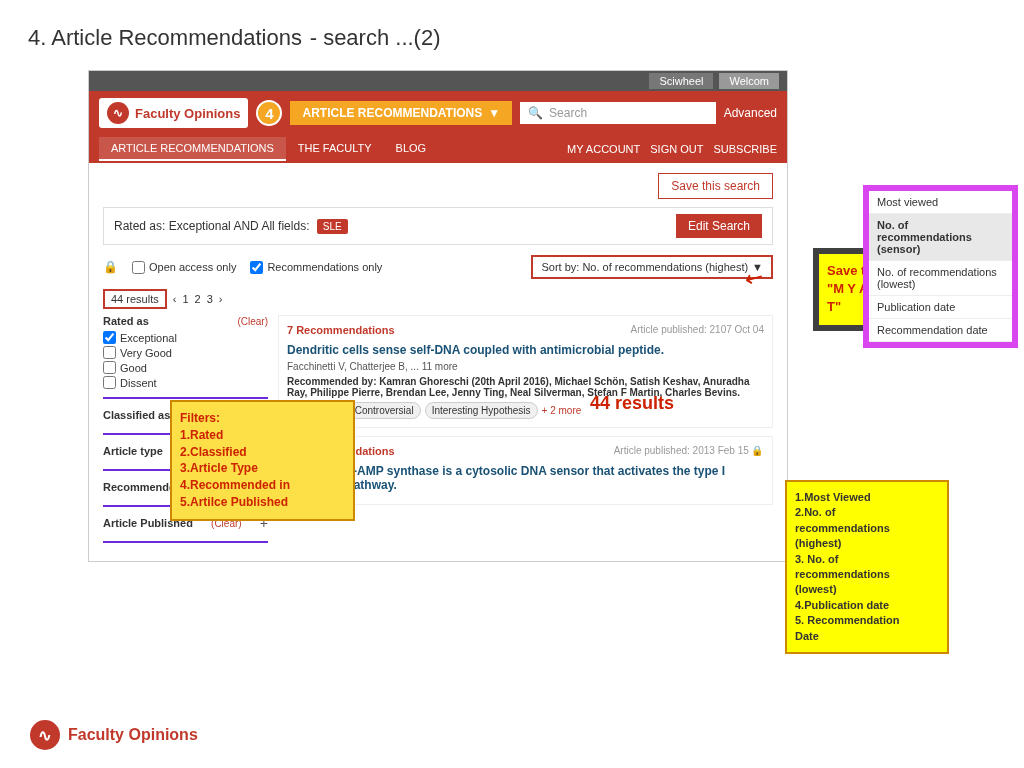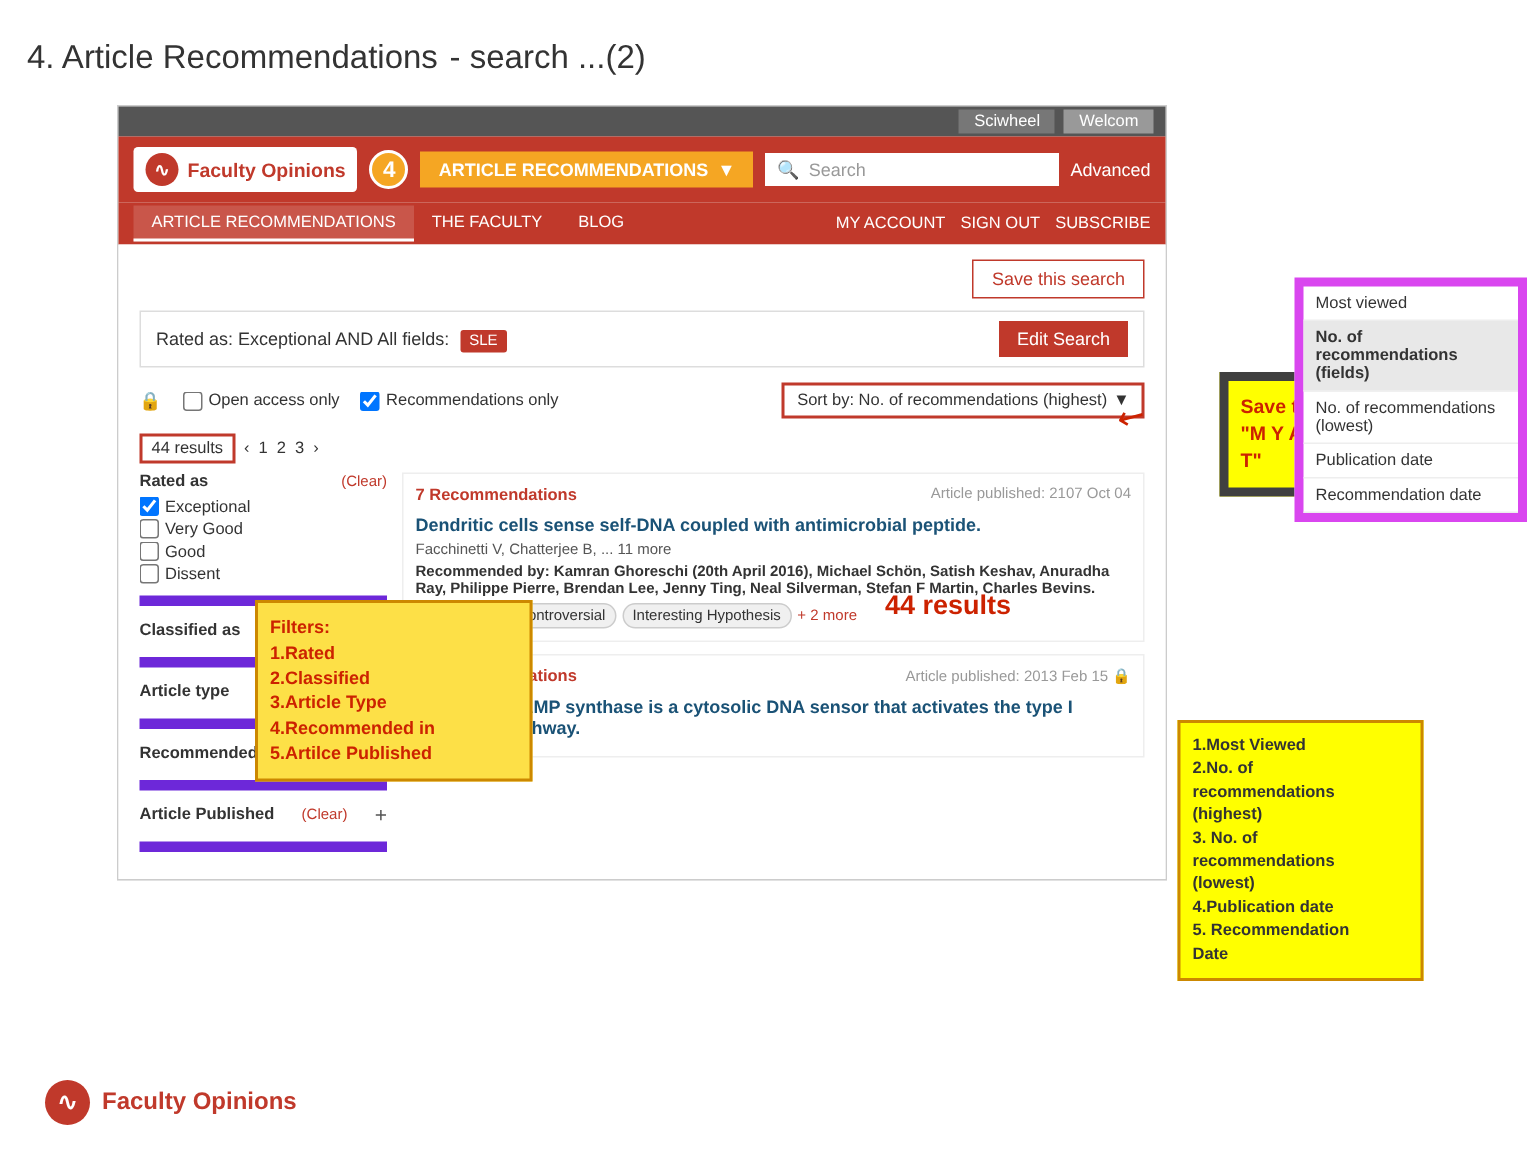--- a/index.html
+++ b/index.html
@@ -9,21 +9,21 @@
       width: 1024px;
       height: 768px;
       overflow: hidden;
       position: relative;
     }
     .slide {
       background: white;
       width: 1024px;
       height: 768px;
       position: relative;
-      padding: 20px 18px;
+      padding: 20px 28px;
     }
     .slide-title {
       font-size: 28px;
       font-weight: bold;
       color: #cc2200;
       margin-bottom: 18px;
       font-family: Arial, sans-serif;
     }
     .slide-title span {
       font-weight: normal;
@@ -304,21 +304,21 @@
     }
 
     
     .sidebar {
       width: 165px;
       flex-shrink: 0;
       font-size: 11px;
     }
     .sidebar-section {
       margin-bottom: 8px;
-      border-bottom: 7px solid #6d28d9;
+      border-bottom: 2px solid #6d28d9;
       padding-bottom: 6px;
     }
     .sidebar-section-header {
       display: flex;
       justify-content: space-between;
       align-items: center;
       margin-bottom: 4px;
     }
     .sidebar-section-title {
       font-weight: bold;
@@ -620,21 +620,21 @@
             </div>
             <div class="article-title">Cyclic GMP-AMP synthase is a cytosolic DNA sensor that activates the type I interferon pathway.</div>
           </div>
         </div>
       </div>
     </div>
   </div>
 
   <div class="sort-panel">
     <div class="sort-option">Most viewed</div>
-    <div class="sort-option active">No. of recommendations (fields)</div>
+    <div class="sort-option active">No. of recommendations (sensor)</div>
     <div class="sort-option">No. of recommendations (lowest)</div>
     <div class="sort-option">Publication date</div>
     <div class="sort-option">Recommendation date</div>
   </div>
 
   <div class="annotation-box" style="top:248px; left:785px; width:150px; font-size:13px; color:#cc2200; background:#ffff00; border:6px solid #404040;margin-left:28px;">
     Save to<br>"M Y A C C O U N T"
   </div>
 
   <div style="position:absolute; top:265px; left:745px; font-size:22px; color:#cc2200; transform:rotate(30deg);">↙</div>

